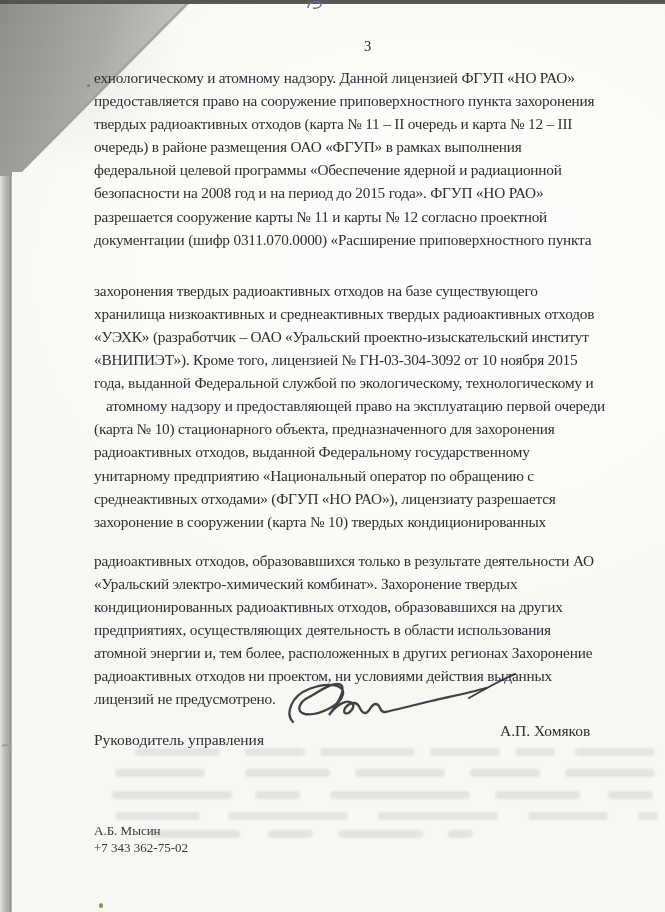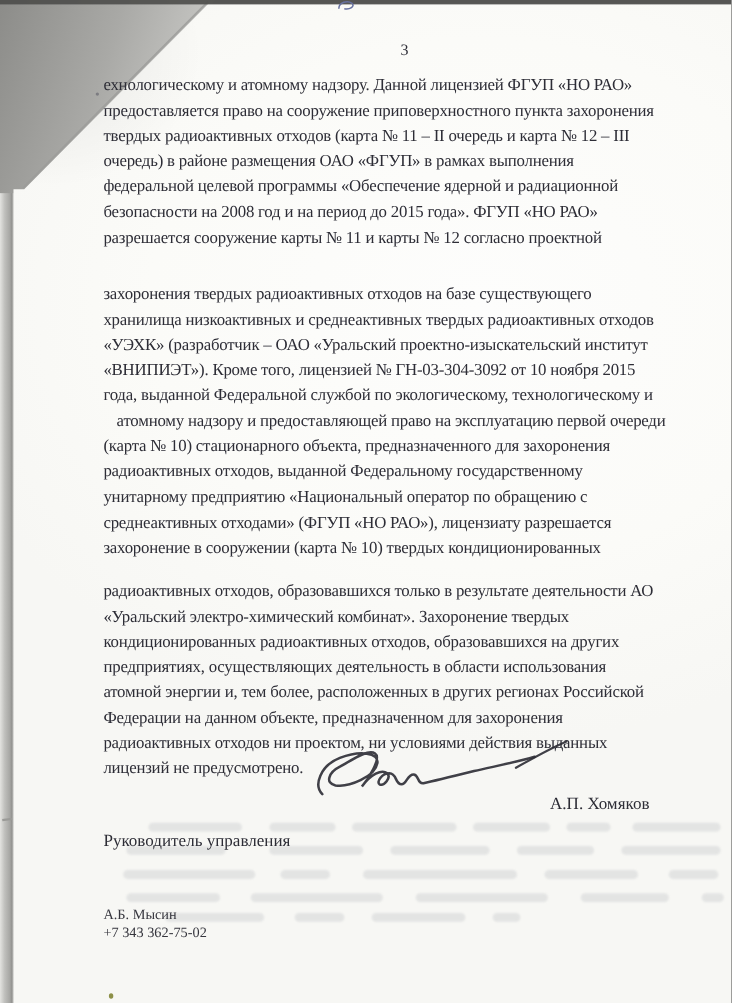--- a/index.html
+++ b/index.html
@@ -26,21 +26,21 @@
     background:radial-gradient(190px 170px at 35px 45px, rgba(0,0,0,0.07), rgba(0,0,0,0) 72%); }
   #crease { position:absolute; left:190px; top:2px; width:239px; height:2px; z-index:3;
     background:linear-gradient(90deg, rgba(70,70,70,0.25), rgba(120,120,120,0.08));
     transform:rotate(134.8deg); transform-origin:0 0; border-radius:2px; }
   
   #page-number { position:absolute; left:364px; top:38px; z-index:5;
     font-size:14.5px; }
   #doc-body { position:absolute; left:94px; top:66px; width:512px; z-index:5;
     font-size:15.3px; letter-spacing:-0.2px; }
   .line { height:23.1px; line-height:23.1px; white-space:nowrap; }
-  #sig-row-role { position:absolute; left:94px; top:756px; font-size:15.5px; z-index:5; }
+  #sig-row-role { position:absolute; left:94px; top:731px; font-size:15.5px; z-index:5; }
   #sig-row-name { position:absolute; left:500px; top:722px; font-size:15.5px; z-index:5; }
   #signature { position:absolute; left:283px; top:666px; z-index:5; }
   #executor { position:absolute; left:94px; top:822px; font-size:13px; line-height:17px; z-index:5; color:#35353d; }
   
   .ghost { position:absolute; height:8px; border-radius:4px; z-index:4;
     background:rgba(116,122,134,0.15); filter:blur(1px); }
   #pen-mark-top { position:absolute; left:306px; top:0; z-index:7; }
   #edge-mark { position:absolute; left:2px; top:744px; width:9px; height:2px;
     background:#9b9b98; transform:rotate(-8deg); z-index:5; }
   #scan-speck { position:absolute; left:99px; top:903px; width:4px; height:5px;
@@ -61,37 +61,37 @@
   <div id="page-number">3</div>
 
   <div id="doc-body">
       <div class="line" style="word-spacing: 0px;">ехнологическому и атомному надзору. Данной лицензией ФГУП «НО РАО»</div>
       <div class="line" style="word-spacing: 0px;">предоставляется право на сооружение приповерхностного пункта захоронения</div>
       <div class="line" style="word-spacing: 0px;">твердых радиоактивных отходов (карта № 11 – II очередь и карта № 12 – III</div>
       <div class="line" style="word-spacing: 0px;">очередь) в районе размещения ОАО «ФГУП» в рамках выполнения</div>
       <div class="line" style="word-spacing: 0px;">федеральной целевой программы «Обеспечение ядерной и радиационной</div>
       <div class="line" style="word-spacing: 0px;">безопасности на 2008 год и на период до 2015 года». ФГУП «НО РАО»</div>
       <div class="line" style="word-spacing: 0px;">разрешается сооружение карты № 11 и карты № 12 согласно проектной</div>
+      <div class="line" style="word-spacing: 0px;">документации (шифр 0311.070.0000) «Расширение приповерхностного пункта</div>
       <div class="line" style="word-spacing: 0px; margin-top: 28px;">захоронения твердых радиоактивных отходов на базе существующего</div>
       <div class="line" style="word-spacing: 0px;">хранилища низкоактивных и среднеактивных твердых радиоактивных отходов</div>
       <div class="line" style="word-spacing: 0px;">«УЭХК» (разработчик – ОАО «Уральский проектно-изыскательский институт</div>
       <div class="line" style="word-spacing: 0px;">«ВНИПИЭТ»). Кроме того, лицензией № ГН-03-304-3092 от 10 ноября 2015</div>
       <div class="line" style="word-spacing: 0px;">года, выданной Федеральной службой по экологическому, технологическому и</div>
       <div class="line" style="word-spacing: 0px; margin-left: 12px;">атомному надзору и предоставляющей право на эксплуатацию первой очереди</div>
       <div class="line" style="word-spacing: 0px;">(карта № 10) стационарного объекта, предназначенного для захоронения</div>
       <div class="line" style="word-spacing: 0px;">радиоактивных отходов, выданной Федеральному государственному</div>
       <div class="line" style="word-spacing: 0px;">унитарному предприятию «Национальный оператор по обращению с</div>
       <div class="line" style="word-spacing: 0px;">среднеактивных отходами» (ФГУП «НО РАО»), лицензиату разрешается</div>
       <div class="line" style="word-spacing: 0px;">захоронение в сооружении (карта № 10) твердых кондиционированных</div>
       <div class="line" style="word-spacing: 0px; margin-top: 16px;">радиоактивных отходов, образовавшихся только в результате деятельности АО</div>
       <div class="line" style="word-spacing: 0px;">«Уральский электро-химический комбинат». Захоронение твердых</div>
       <div class="line" style="word-spacing: 0px;">кондиционированных радиоактивных отходов, образовавшихся на других</div>
       <div class="line" style="word-spacing: 0px;">предприятиях, осуществляющих деятельность в области использования</div>
-      <div class="line" style="word-spacing: 0px;">атомной энергии и, тем более, расположенных в других регионах Российской</div>
-      <div class="line" style="word-spacing: 0px;">Федерации на данном объекте, предназначенном для захоронения</div>
+      <div class="line" style="word-spacing: 0px;">атомной энергии и, тем более, расположенных в других регионах Захоронение</div>
       <div class="line" style="word-spacing: 0px;">радиоактивных отходов ни проектом, ни условиями действия выданных</div>
       <div class="line">лицензий не предусмотрено.</div>
     </div>
   <div id="cutoff-dot"></div>
 
   <svg id="signature" width="240" height="80" viewBox="0 0 240 80">
     <path d="M 10,56 C 2,48 8,30 26,23 C 44,16 62,18 60,28 C 58,40 34,50 22,48
              C 12,46 16,36 26,31 C 40,23 52,15 58,19 C 64,23 52,42 46,49
              C 54,38 64,33 69,37 C 73,41 66,49 62,47 C 59,45 64,37 71,37
              C 78,37 76,47 82,47 C 87,47 87,38 93,38 C 98,38 96,47 102,46

